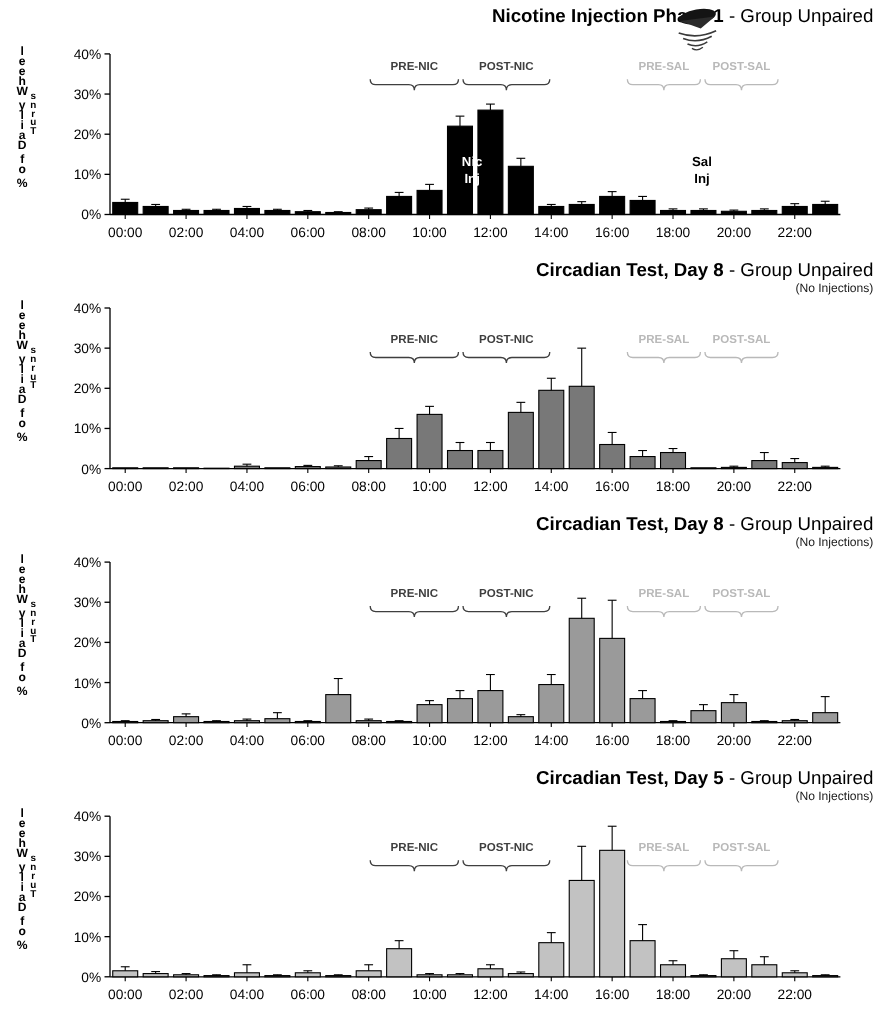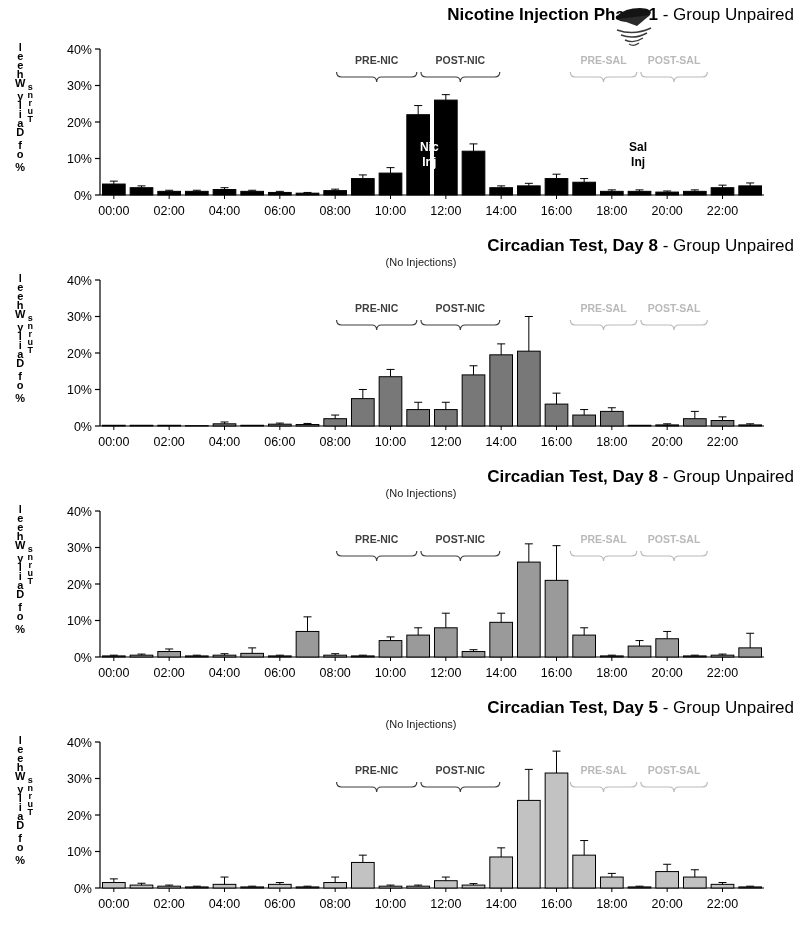--- a/index.html
+++ b/index.html
@@ -8,21 +8,21 @@
     height:930px;
     font-family:"Liberation Sans",sans-serif;
     color:#000;
     padding:4px 0 0 8px;
     overflow:hidden;
   }
   .panel{position:relative;width:786px}
   .title-row{height:21px;line-height:21px;text-align:right;padding-left:40px;font-size:17px;white-space:nowrap}
   .t-main{font-weight:700}
   .t-suffix{font-weight:400}
-  .subtitle-row{height:12px;line-height:12px;text-align:center;padding-left:40px;font-size:11px;color:#1a1a1a}
+  .subtitle-row{height:12px;line-height:12px;text-align:right;padding-left:40px;font-size:11px;color:#1a1a1a}
   .chart-row{display:flex;align-items:flex-start}
   .ylabel{width:40px;display:flex;justify-content:flex-start;padding-top:6px;padding-left:7px}
   .ycol{display:flex;flex-direction:column;align-items:center}
   .yl-main .ych{font-size:11px;font-weight:700;height:9px;line-height:9px}
   .yl-main .ych.ysp{height:4px}
   .yl-sub{margin-top:40px;margin-left:2px}
   .yl-sub .ych{font-size:9px;font-weight:700;height:8px;line-height:8px}
   .chart-svg{width:730px;height:198px;display:block;overflow:visible}
   .chart-svg text{font-family:"Liberation Sans",sans-serif}
   .corner-icon{position:absolute;top:2px;left:602px;width:48px;height:42px}

